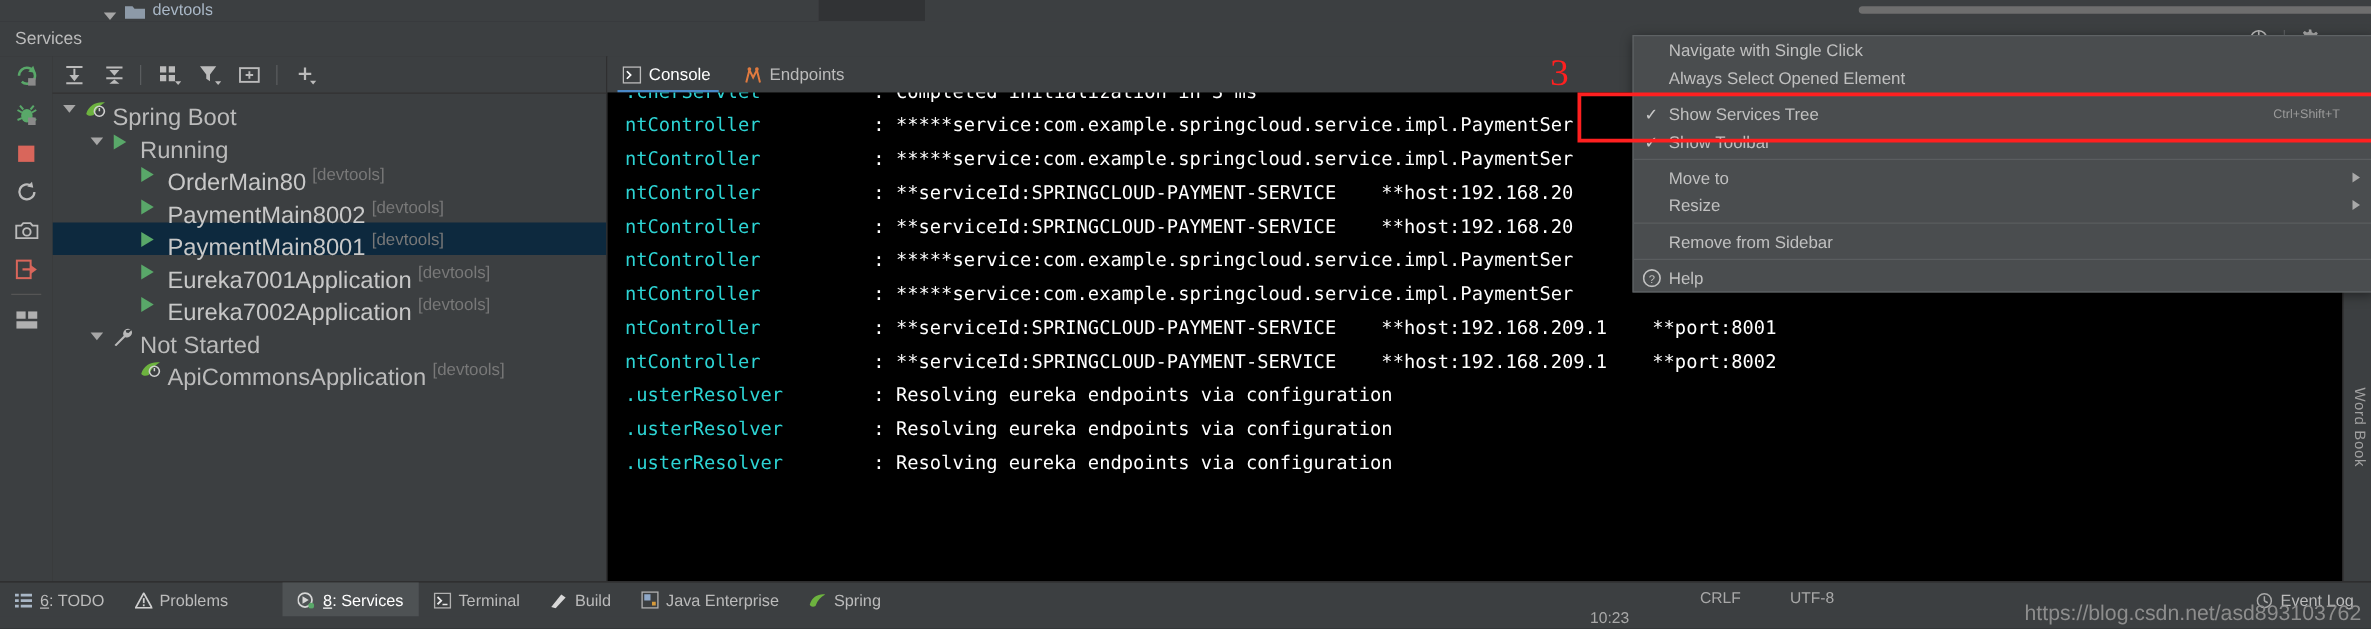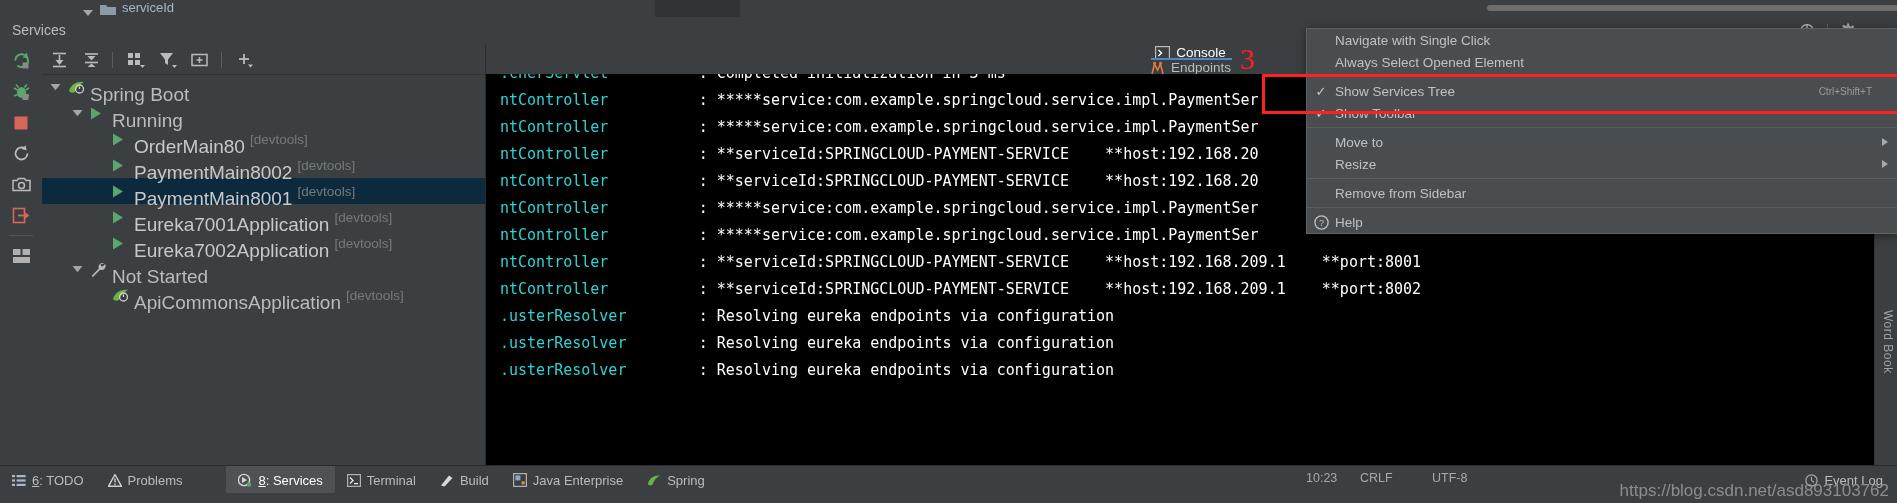--- a/index.html
+++ b/index.html
@@ -50,21 +50,21 @@
   .tree{position:absolute;left:0;top:29px;width:443px;height:391px;overflow:hidden;}
   .trow{height:26px;display:flex;align-items:center;white-space:nowrap;cursor:default;}
   .trow.sel{background:#0d293e;}
   .tlabel{font-size:19px;color:#bbbbbb;margin-top:15px;}
   .tlabel.b{font-weight:normal;color:#c8c8c8;}
   .tdev{font-size:13.5px;color:#787878;margin-left:5px;}
 
   
   .console-wrap{position:absolute;left:486px;top:45px;width:1411px;height:420px;background:#3c3f41;}
   .tabs{position:absolute;left:0;top:0;width:1411px;height:29px;display:flex;align-items:center;
-     border-bottom:1px solid #323232;background:#3c3f41;flex-direction:column;}
+     border-bottom:1px solid #323232;background:#3c3f41;}
   .tab{display:flex;align-items:center;gap:6px;height:29px;padding:0 14px 0 12px;cursor:pointer;
      font-size:13.5px;color:#bbbbbb;position:relative;}
   .tab.active{color:#ffffff;}
   .tab.active:after{content:"";position:absolute;left:8px;right:8px;bottom:0;height:2px;background:#4a88c7;}
 
   .console{position:absolute;left:0;top:29px;width:1411px;height:391px;background:#000000;overflow:hidden;}
   .logline{height:27px;line-height:27px;white-space:pre;font-family:"DejaVu Sans Mono","Liberation Mono",monospace;
      font-size:15px;color:#ffffff;}
   .logline .cls{color:#2dd4d4;}
   .logline .msg{color:#ffffff;}
@@ -121,21 +121,21 @@
       <span class="tri">
         <svg width="11" height="8" viewBox="0 0 11 8">
             <polygon points="0,1 10,1 5,7" fill="#a6a6a6"></polygon>
           </svg>
       </span>
       <span class="folder">
         <svg width="17" height="13" viewBox="0 0 17 13">
           <path d="M0 2 L6 2 L7.6 4 L16 4 L16 12 L0 12 Z" fill="#8d9aa8"></path>
         </svg>
       </span>
-      <span class="lbl">serviceId</span>
+      <span class="lbl">devtools</span>
     </div>
     <div class="dark"></div>
     <div class="scrollzone">
       <div class="hscroll"></div>
     </div>
   </div>
 
   <div class="svc-header">
     <div class="svc-title">Services</div>
     <div class="hdr-icons">
@@ -558,20 +558,20 @@
             <circle cx="6.5" cy="6.5" r="5.6" fill="none" stroke="#a8a8a8" stroke-width="1.2"></circle>
             <line x1="6.5" y1="3" x2="6.5" y2="6.8" stroke="#a8a8a8" stroke-width="1.2"></line>
             <line x1="6.5" y1="6.8" x2="9.2" y2="8.2" stroke="#a8a8a8" stroke-width="1.2"></line>
           </svg>
         </span>
         <span>Event Log</span>
       </div>
     </div>
 
   <div class="status-line">
-    <div class="st" style="left:1306px;">10:23</div>
+    <div class="st" style="left:1272px;margin-top:16px;">10:23</div>
     <div class="st" style="left:1360px;">CRLF</div>
     <div class="st" style="left:1432px;">UTF-8</div>
   </div>
 
   <div class="watermark">https://blog.csdn.net/asd893103762</div>
 
 </div>
 
 </body></html>

